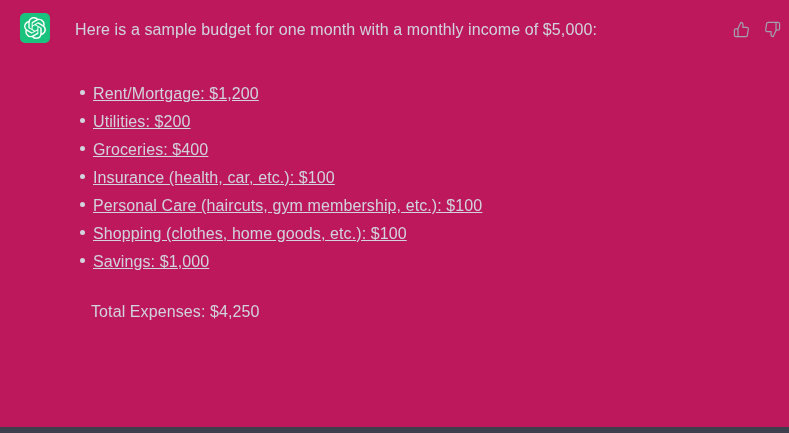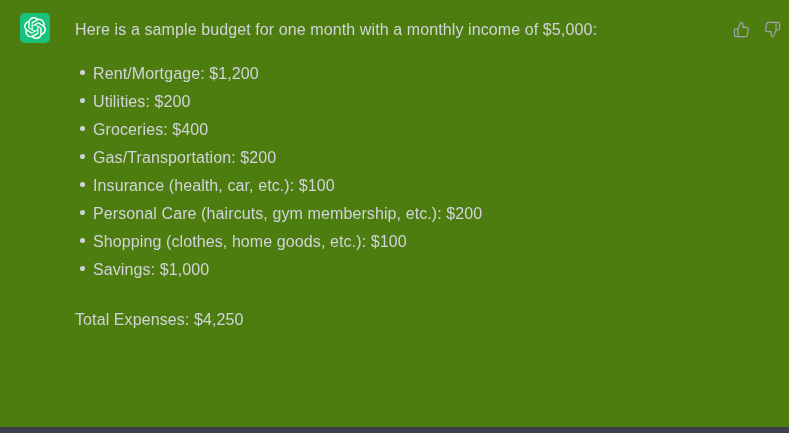--- a/index.html
+++ b/index.html
@@ -4,21 +4,21 @@
 <style>
   * { margin: 0; padding: 0; box-sizing: border-box; }
   html, body {
     width: 789px; height: 433px;
     font-family: "Liberation Sans", "DejaVu Sans", sans-serif;
     background: #3d3f4d;
     overflow: hidden;
   }
   .page { width: 789px; height: 433px; display: flex; flex-direction: column; }
   .message-row {
-    background: #4d7c0f;
+    background: #be185d;
     height: 427px;
     display: flex;
     align-items: flex-start;
     padding: 16px 6px 0 20px;
   }
   .avatar {
     width: 30px; height: 30px;
     margin-top: -3px;
     border-radius: 5px;
     background: #19c37d;
@@ -30,37 +30,38 @@
     flex: 1 1 auto;
     margin-left: 25px;
     color: #d1d5db;
     font-size: 16px;
     line-height: 28px;
     letter-spacing: 0.1px;
   }
   .intro { margin: 0; }
   .budget-list {
     list-style: none;
-    margin: 16px 0 0 0;
+    margin: 36px 0 0 0;
     padding-left: 18px;
+    text-decoration: underline;
   }
   .budget-list li {
     position: relative;
     line-height: 28px;
   }
   .budget-list li::before {
     content: '';
     position: absolute;
     left: -13px;
     top: 10px;
     width: 5px; height: 5px;
     border-radius: 50%;
     background: #d1d5db;
   }
-  .total { margin: 22px 0 0 0; }
+  .total { margin: 22px 0 0 16px; }
   .actions {
     flex: 0 0 auto;
     display: flex;
     gap: 14px;
     margin-top: 5px;
     padding-right: 2px;
   }
   .action-btn {
     background: none;
     border: none;
@@ -94,23 +95,22 @@
         <path d="M22.2819 9.8211a5.9847 5.9847 0 0 0-.5157-4.9108 6.0462 6.0462 0 0 0-6.5098-2.9A6.0651 6.0651 0 0 0 4.9807 4.1818a5.9847 5.9847 0 0 0-3.9977 2.9 6.0462 6.0462 0 0 0 .7427 7.0966 5.98 5.98 0 0 0 .511 4.9107 6.051 6.051 0 0 0 6.5146 2.9001A5.9847 5.9847 0 0 0 13.2599 24a6.0557 6.0557 0 0 0 5.7718-4.2058 5.9894 5.9894 0 0 0 3.9977-2.9001 6.0557 6.0557 0 0 0-.7475-7.073zm-9.022 12.6081a4.4755 4.4755 0 0 1-2.8764-1.0408l.1419-.0804 4.7783-2.7582a.7948.7948 0 0 0 .3927-.6813v-6.7369l2.02 1.1686a.071.071 0 0 1 .038.052v5.5826a4.504 4.504 0 0 1-4.4945 4.4944zm-9.6607-4.1254a4.4708 4.4708 0 0 1-.5346-3.0137l.142.0852 4.783 2.7582a.7712.7712 0 0 0 .7806 0l5.8428-3.3685v2.3324a.0804.0804 0 0 1-.0332.0615L9.74 19.9502a4.4992 4.4992 0 0 1-6.1408-1.6464zM2.3408 7.8956a4.485 4.485 0 0 1 2.3655-1.9728V11.6a.7664.7664 0 0 0 .3879.6765l5.8144 3.3543-2.0201 1.1685a.0757.0757 0 0 1-.071 0l-4.8303-2.7865A4.504 4.504 0 0 1 2.3408 7.8956zm16.5963 3.8558L13.1038 8.364 15.1192 7.2a.0757.0757 0 0 1 .071 0l4.8303 2.7913a4.4944 4.4944 0 0 1-.6765 8.1042v-5.6772a.79.79 0 0 0-.407-.667zm2.0107-3.0231l-.142-.0852-4.7735-2.7818a.7759.7759 0 0 0-.7854 0L9.409 9.2297V6.8974a.0662.0662 0 0 1 .0284-.0615l4.8303-2.7866a4.4992 4.4992 0 0 1 6.6802 4.66zM8.3065 12.863l-2.02-1.1638a.0804.0804 0 0 1-.038-.0567V6.0742a4.4992 4.4992 0 0 1 7.3757-3.4537l-.142.0805L8.704 5.459a.7948.7948 0 0 0-.3927.6813zm1.0976-2.3654l2.602-1.4998 2.6069 1.4998v2.9994l-2.5974 1.4997-2.6067-1.4997z"></path>
       </svg>
     </div>
 
     <div class="content">
       <p class="intro">Here is a sample budget for one month with a monthly income of $5,000:</p>
       <ul class="budget-list">
         <li>Rent/Mortgage: $1,200</li>
         <li>Utilities: $200</li>
         <li>Groceries: $400</li>
-        <li>Gas/Transportation: $200</li>
         <li>Insurance (health, car, etc.): $100</li>
-        <li>Personal Care (haircuts, gym membership, etc.): $200</li>
+        <li>Personal Care (haircuts, gym membership, etc.): $100</li>
         <li>Shopping (clothes, home goods, etc.): $100</li>
         <li>Savings: $1,000</li>
       </ul>
       <p class="total">Total Expenses: $4,250</p>
     </div>
 
     <div class="actions">
       <button class="action-btn" aria-label="Good response">
         <svg viewBox="0 0 24 24" xmlns="http://www.w3.org/2000/svg">
           <path d="M14 9V5a3 3 0 0 0-3-3l-4 9v11h11.28a2 2 0 0 0 2-1.7l1.38-9a2 2 0 0 0-2-2.3zM7 22H4a2 2 0 0 1-2-2v-7a2 2 0 0 1 2-2h3"></path>

